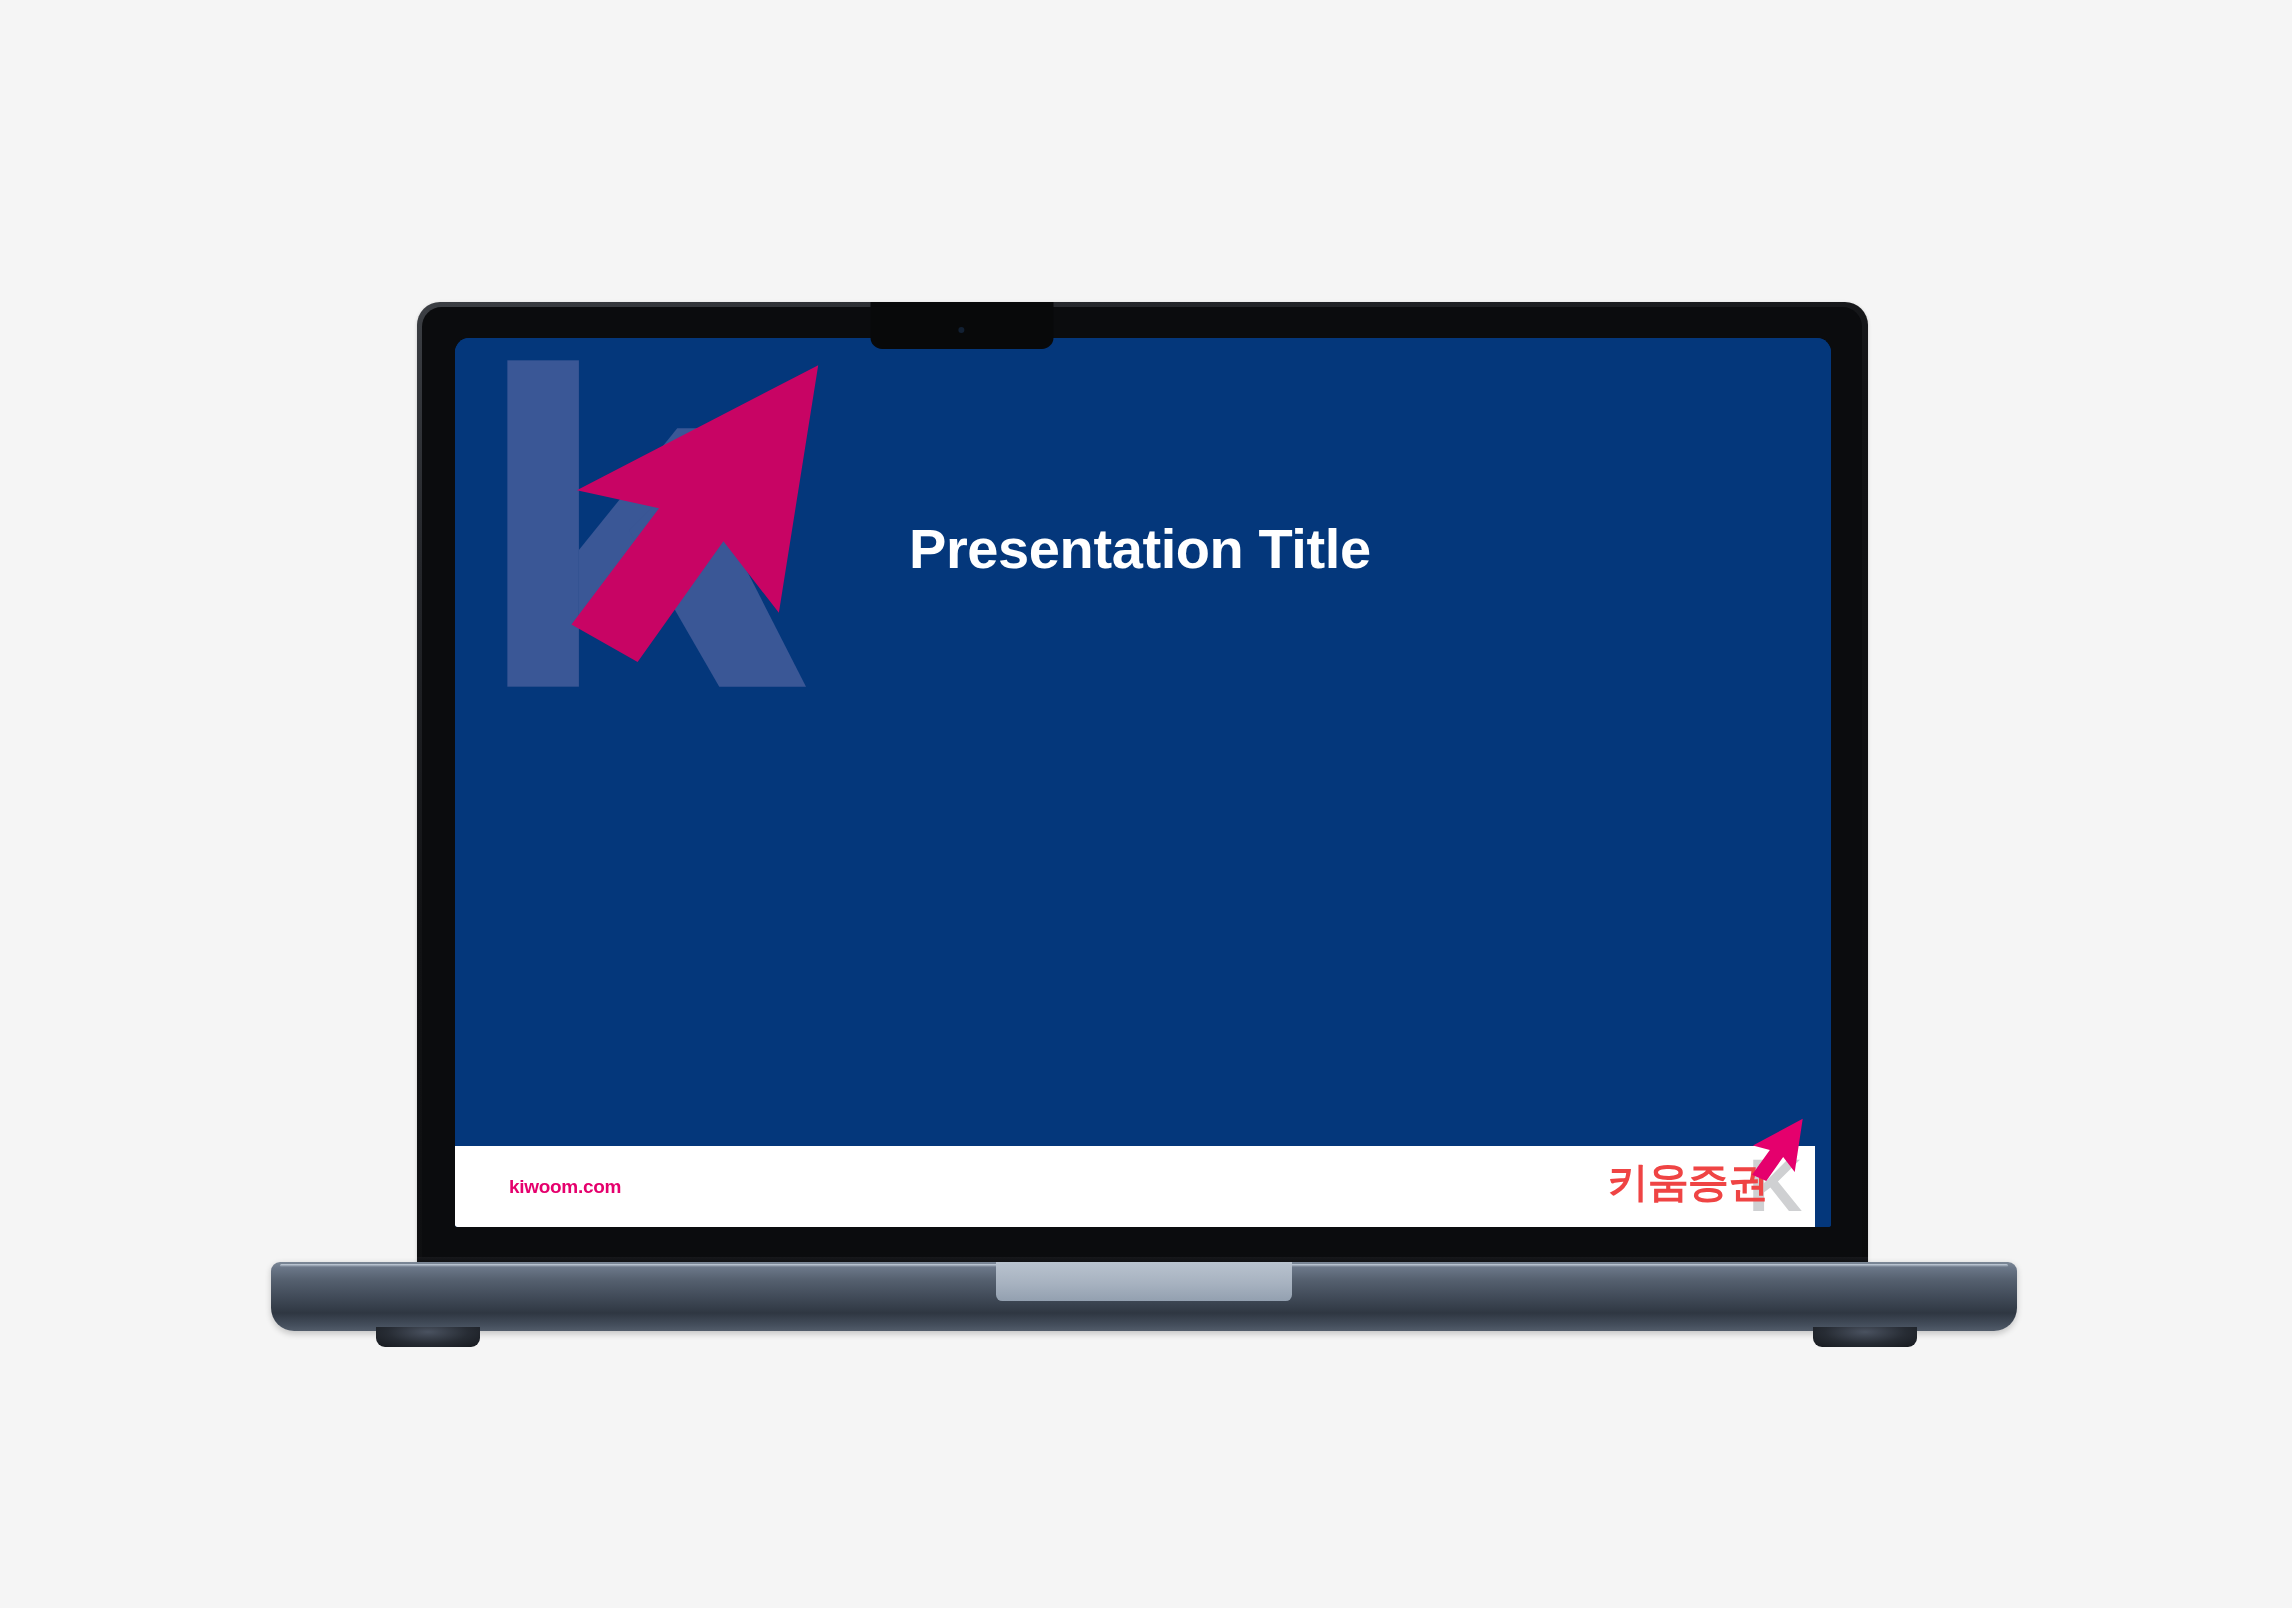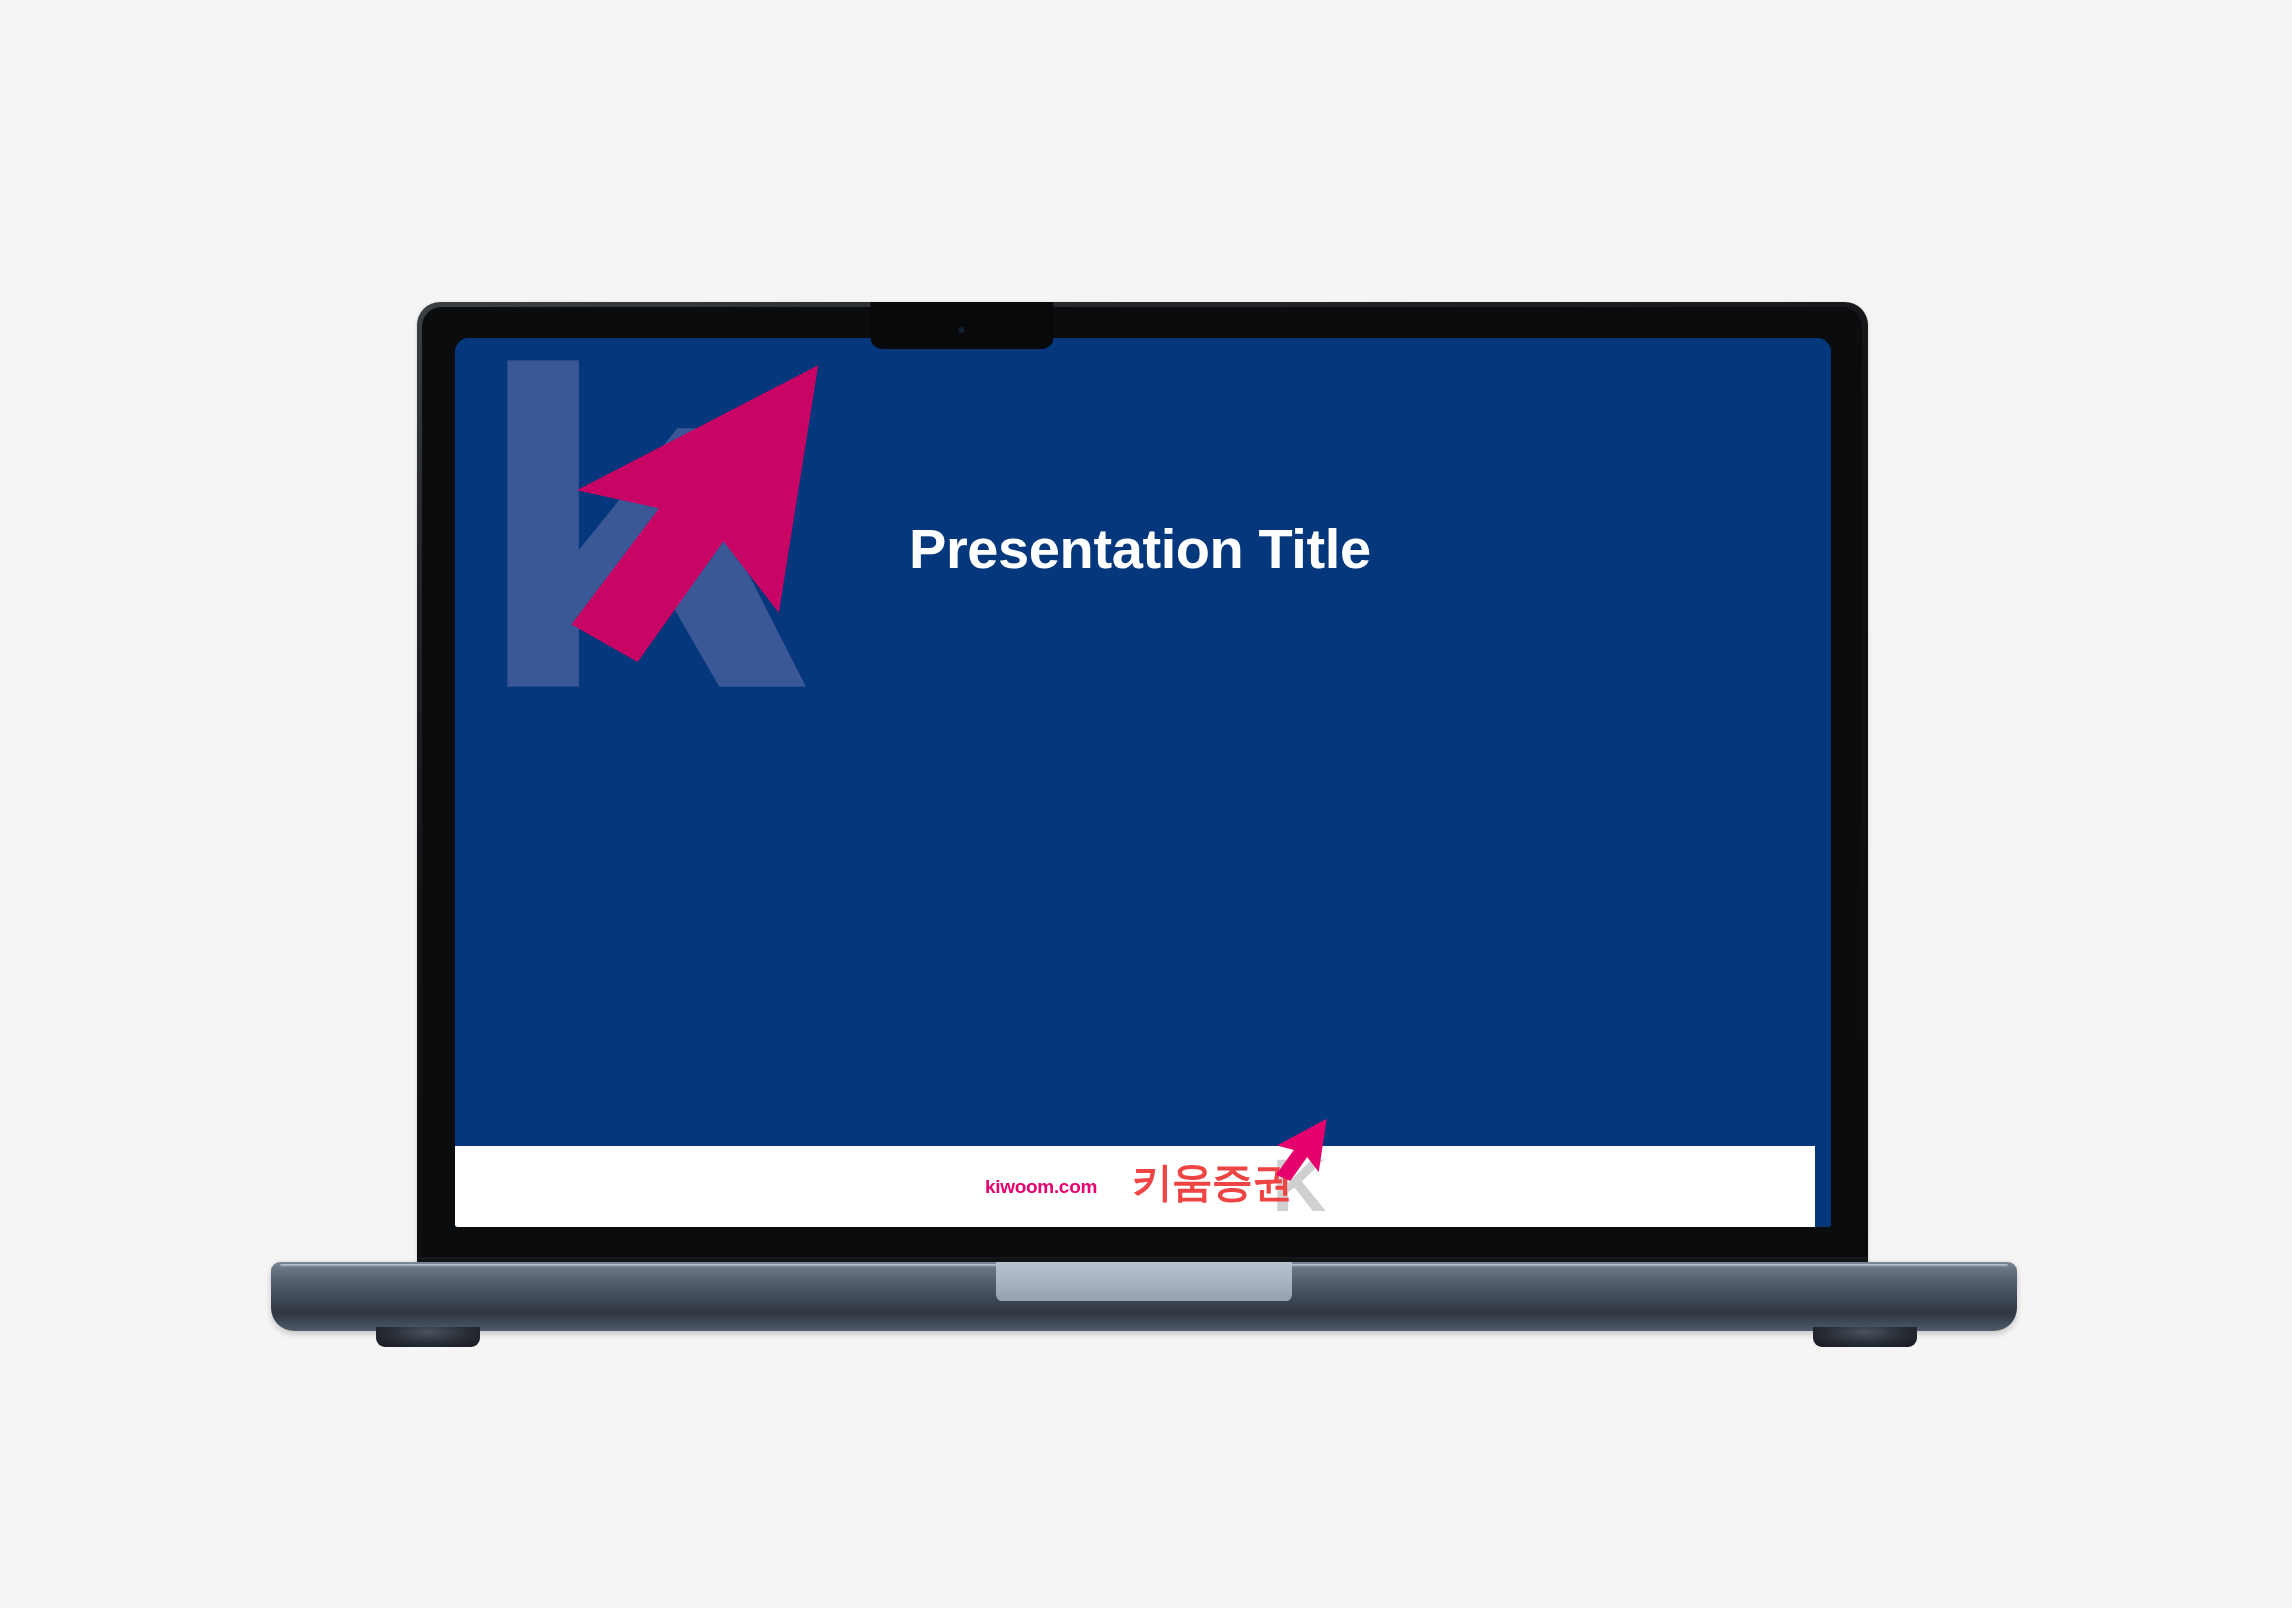--- a/index.html
+++ b/index.html
@@ -112,21 +112,21 @@
   
   .slide-footer {
     position: absolute;
     left: 0;
     right: 16px;
     bottom: 0;
     height: 81px;
     background: #ffffff;
     display: flex;
     align-items: center;
-    justify-content: center;
+    justify-content: space-between;
     padding: 0 0 0 54px;
     box-sizing: border-box;
   }
   .footer-url {
     font-size: 19px;
     font-weight: bold;
     color: #e5006d;
     letter-spacing: -0.3px;
   }
   .footer-logo {

